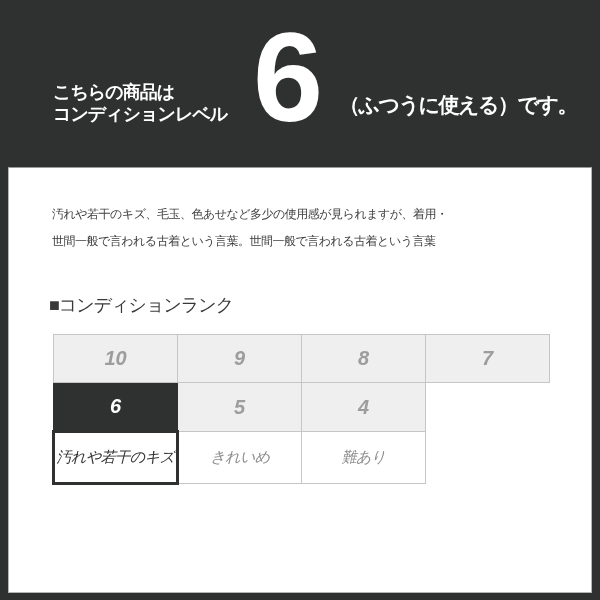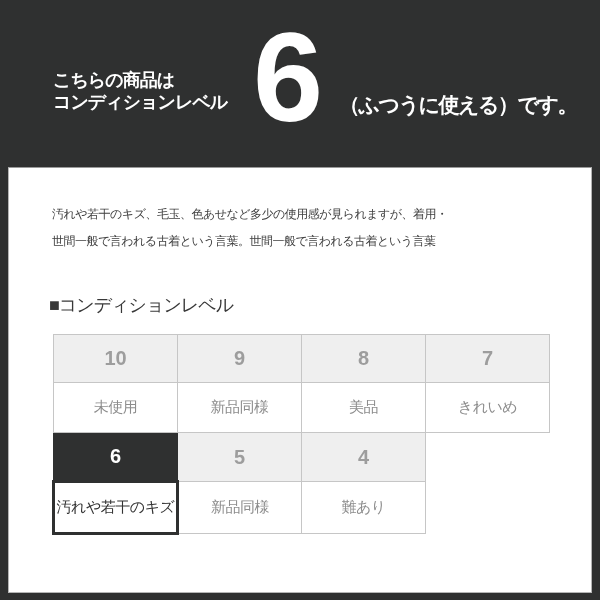--- a/index.html
+++ b/index.html
@@ -5,21 +5,21 @@
   html,body{margin:0;padding:0;}
   body{
     width:600px;height:600px;overflow:hidden;position:relative;
     background:#2f3030;
     font-family:"Liberation Sans","DejaVu Sans",sans-serif;
   }
   .stage{position:absolute;inset:0;}
 
   
   .banner{position:absolute;left:0;top:0;width:600px;height:167px;background:#2f3030;color:#ffffff;}
-  .b-left{position:absolute;left:53px;top:69px;font-size:18px;line-height:22px;font-weight:bold;letter-spacing:-1px;white-space:nowrap;}
+  .b-left{position:absolute;left:53px;top:81px;font-size:18px;line-height:22px;font-weight:bold;letter-spacing:-1px;white-space:nowrap;}
   .b-six{position:absolute;left:253px;top:15px;font-size:126px;line-height:1;font-weight:bold;}
   .b-right{position:absolute;left:339px;top:93px;font-size:21px;line-height:24px;font-weight:bold;letter-spacing:-1.5px;white-space:nowrap;}
 
   
   .panel{
     position:absolute;left:8px;right:8px;top:167px;bottom:7px;
     background:#ffffff;border-top:1px solid #9a9a9a;border-left:1px solid #b5b5b5;
     border-right:1px solid #b5b5b5;border-bottom:1px solid #b5b5b5;
     box-sizing:border-box;
   }
@@ -31,21 +31,21 @@
   .heading{
     margin:40px 0 0 40px;
     color:#383838;font-size:18px;line-height:20px;letter-spacing:-1px;
   }
 
   
   table.rank{
     border-collapse:collapse;table-layout:fixed;
     width:498px;margin:19px 0 0 43px;
   }
-  table.rank td{border:1px solid #c6c6c6;text-align:center;padding:0;}
+  table.rank td{border:1px solid #c6c6c6;text-align:center;padding:0;font-style:italic;}
   tr.row-num td{height:47px;background:#efefef;color:#9d9d9d;font-weight:bold;font-size:20px;}
   tr.row-label td{height:49px;background:#ffffff;color:#8d8d8d;font-size:15px;letter-spacing:-0.5px;}
   table.rank td.hl-num{background:#2f3030;color:#ffffff;border:1px solid #2f3030;}
   table.rank td.hl-label{border:3px solid #2f3030;color:#333333;}
   table.rank tr td.empty{background:#ffffff;border:none;}
 </style>
 </head>
 <body>
 
 <div class="stage">
@@ -59,45 +59,39 @@
     <div class="b-right">（ふつうに使える）です。</div>
   </div>
 
   <div class="panel">
 
     <div class="desc">
       <div>汚れや若干のキズ、毛玉、色あせなど多少の使用感が見られますが、着用・</div>
       <div>世間一般で言われる古着という言葉。世間一般で言われる古着という言葉</div>
     </div>
 
-    <div class="heading">■コンディションレベル</div>
+    <div class="heading">■コンディションランク</div>
 
     <table class="rank">
       <tbody>
           <tr class="row-num">
         <td>10</td>
         <td>9</td>
         <td>8</td>
         <td>7</td>
       </tr>
-      <tr class="row-label">
-        <td>未使用</td>
-        <td>新品同様</td>
-        <td>美品</td>
-        <td>きれいめ</td>
-      </tr>
       <tr class="row-num">
         <td class="hl-num">6</td>
         <td>5</td>
         <td>4</td>
         <td class="empty"></td>
       </tr>
       <tr class="row-label">
         <td class="hl-label">汚れや若干のキズ</td>
-        <td>新品同様</td>
+        <td>きれいめ</td>
         <td>難あり</td>
         <td class="empty"></td>
       </tr>
     </tbody>
       </table>
 
   </div>
 
 </div>
 

